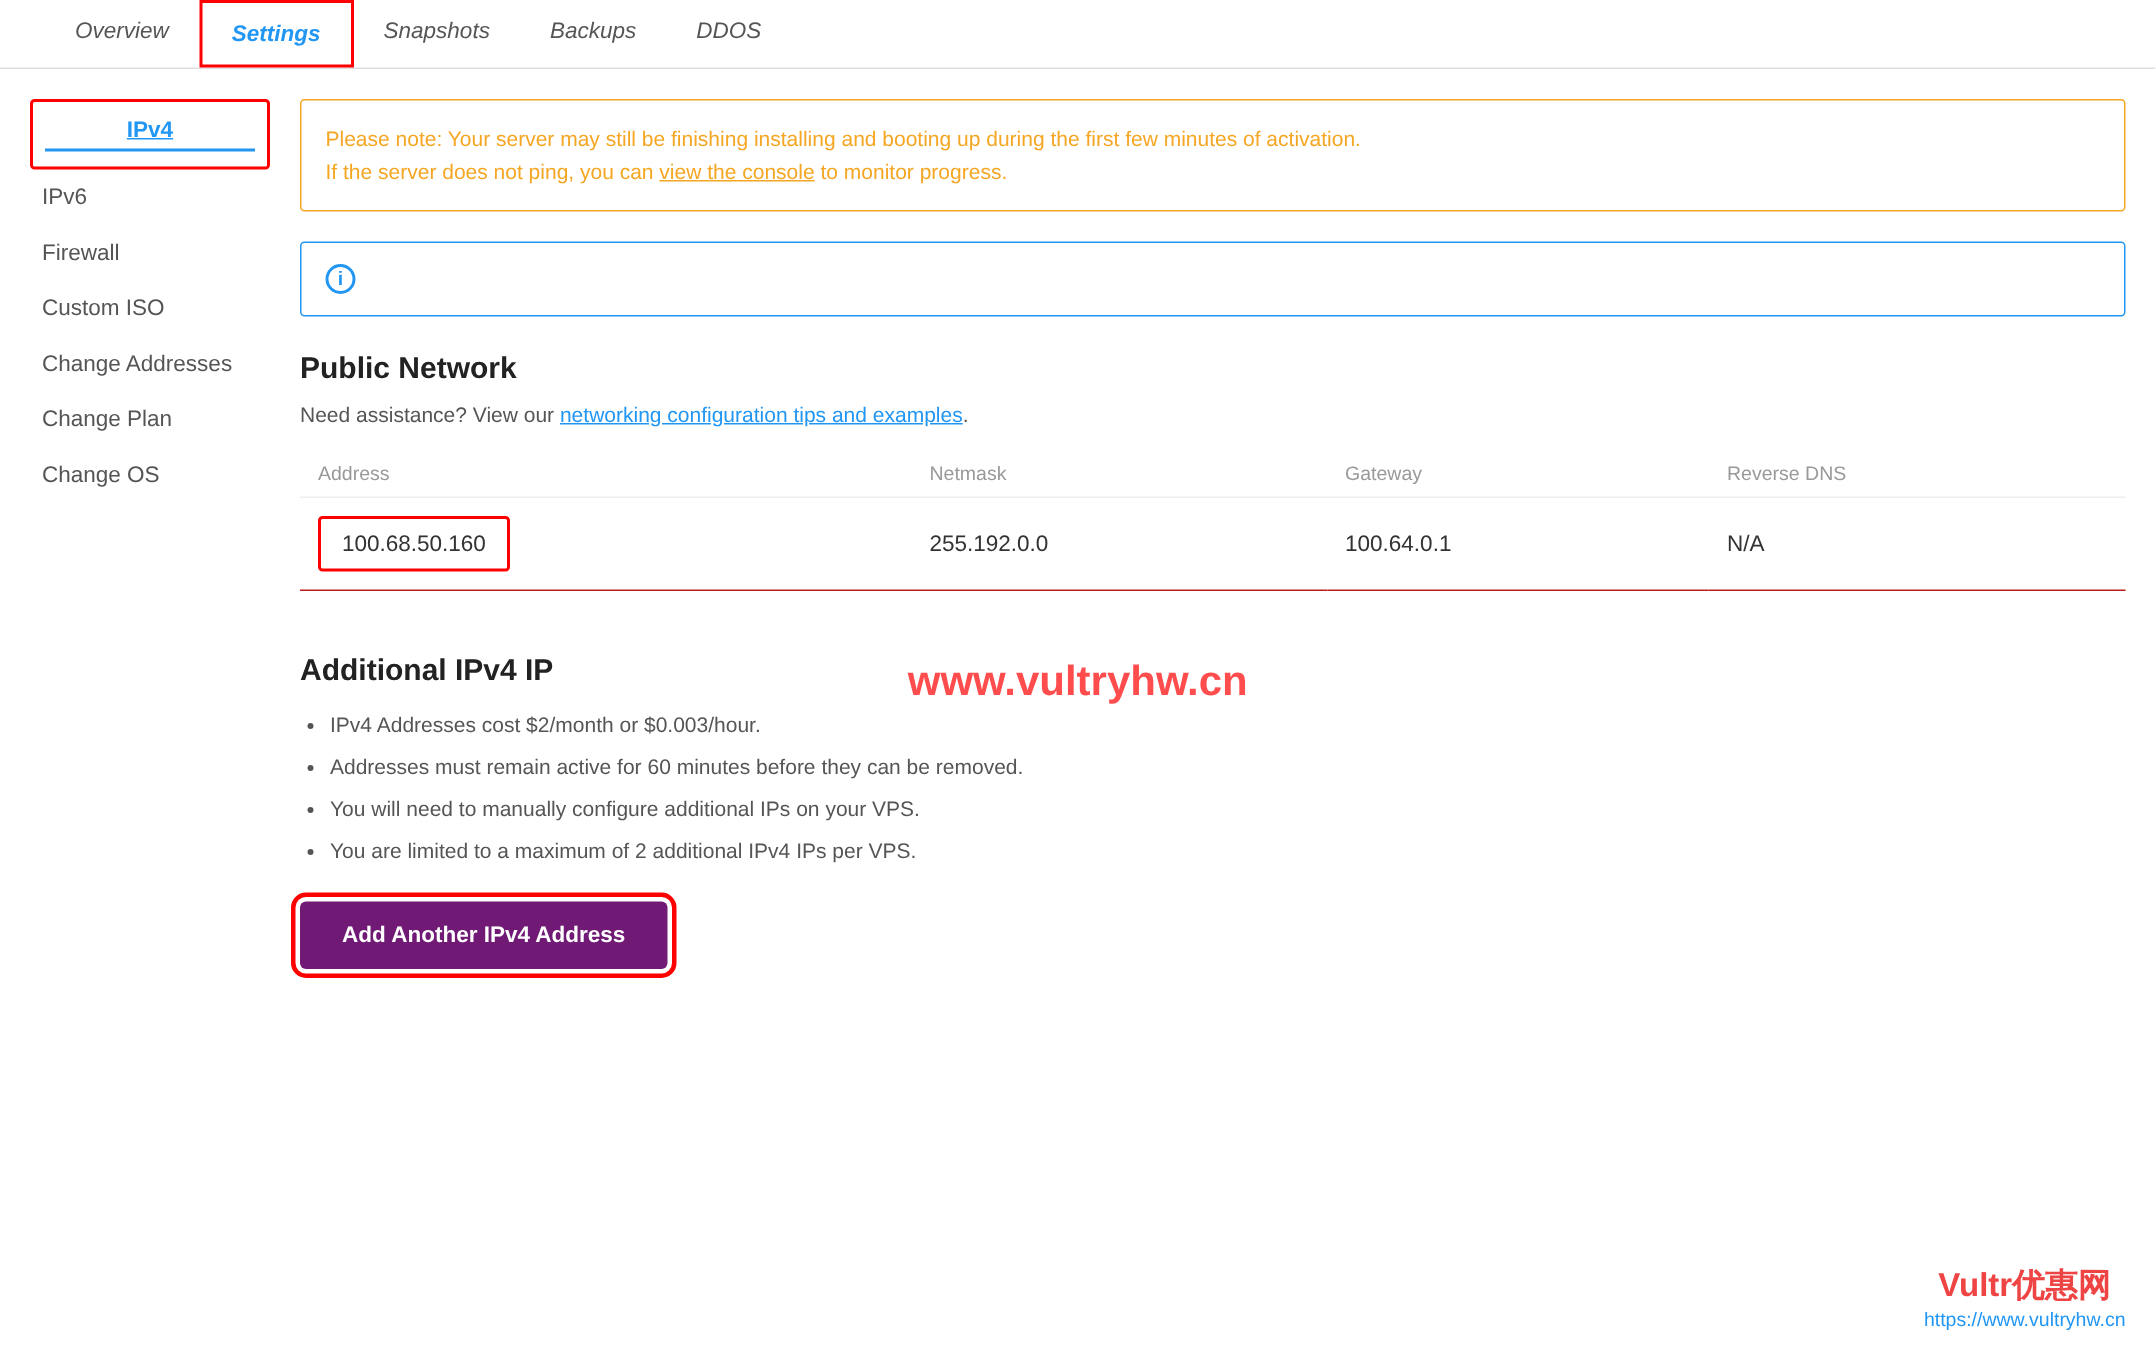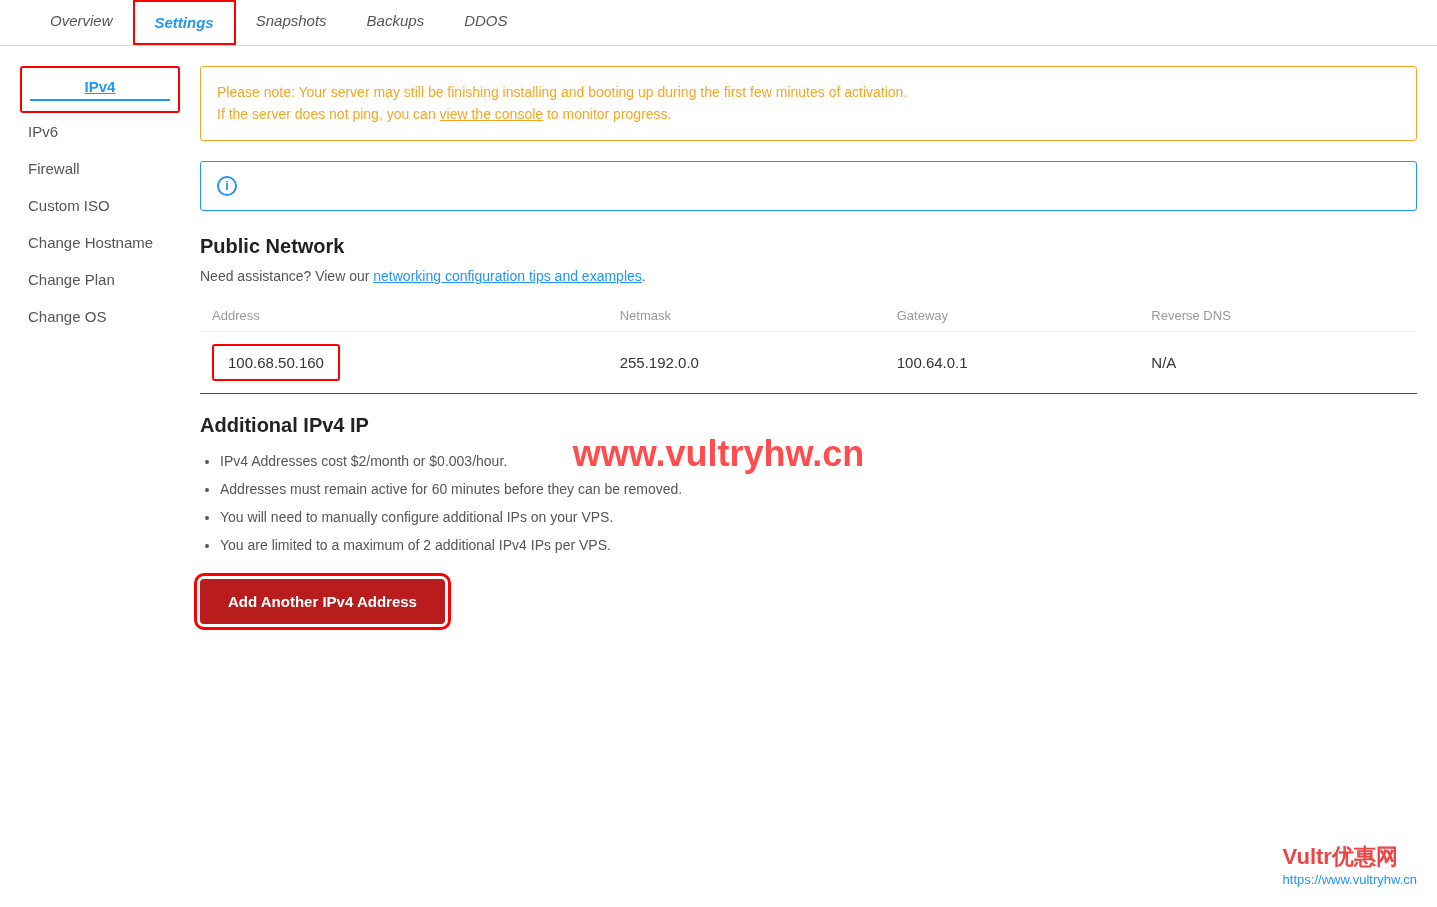--- a/index.html
+++ b/index.html
@@ -123,21 +123,21 @@
     }
     .section-subtitle a {
       color: #2196F3;
       text-decoration: underline;
     }
 
     
     .data-table {
       width: 100%;
       border-collapse: collapse;
-      margin-bottom: 20px;
+      margin-bottom: 42px;
     }
     .data-table th {
       text-align: left;
       color: #999;
       font-weight: normal;
       padding: 8px 12px;
       font-size: 13px;
       border-bottom: 1px solid #eee;
     }
     .data-table td {
@@ -161,53 +161,53 @@
     .additional-section ul {
       list-style: disc;
       margin-left: 20px;
       margin-bottom: 20px;
       line-height: 2;
       color: #555;
     }
 
     
     .btn-primary {
-      background: #b91c1c;
+      background: #701a75;
       color: #fff;
       border: none;
       border-radius: 4px;
       padding: 14px 28px;
       font-size: 15px;
       font-weight: bold;
       cursor: pointer;
       outline: 3px solid red;
       outline-offset: 3px;
     }
 
     
     .watermark {
       position: fixed;
       top: 50%;
       left: 50%;
       transform: translate(-50%, -50%);
-      font-size: 36px;
+      font-size: 28px;
       font-weight: bold;
       color: red;
       opacity: 0.7;
       pointer-events: none;
       white-space: nowrap;
       z-index: 100;
     }
 
     
     .branding {
       position: fixed;
       bottom: 20px;
       right: 20px;
-      text-align: left;
+      text-align: center;
       pointer-events: none;
     }
     .branding-title {
       font-size: 22px;
       font-weight: bold;
       color: #2196F3;
     }
     .branding-title span { color: #e44; }
     .branding-url {
       font-size: 13px;
@@ -227,21 +227,21 @@
 
 <div class="main-layout">
 
   <aside class="sidebar">
     <div class="sidebar-item active">
       <span>IPv4</span>
     </div>
     <div class="sidebar-item">IPv6</div>
     <div class="sidebar-item">Firewall</div>
     <div class="sidebar-item">Custom ISO</div>
-    <div class="sidebar-item">Change Hostname</div>
+    <div class="sidebar-item">Change Addresses</div>
     <div class="sidebar-item">Change Plan</div>
     <div class="sidebar-item">Change OS</div>
   </aside>
 
   <div class="content">
 
     <div class="alert-warning">
       <span>Please note: Your server may still be finishing installing and booting up during the first few minutes of activation.</span><br>
       <span>If the server does not ping, you can </span><a href="#">view the console</a><span> to monitor progress.</span>
     </div>

